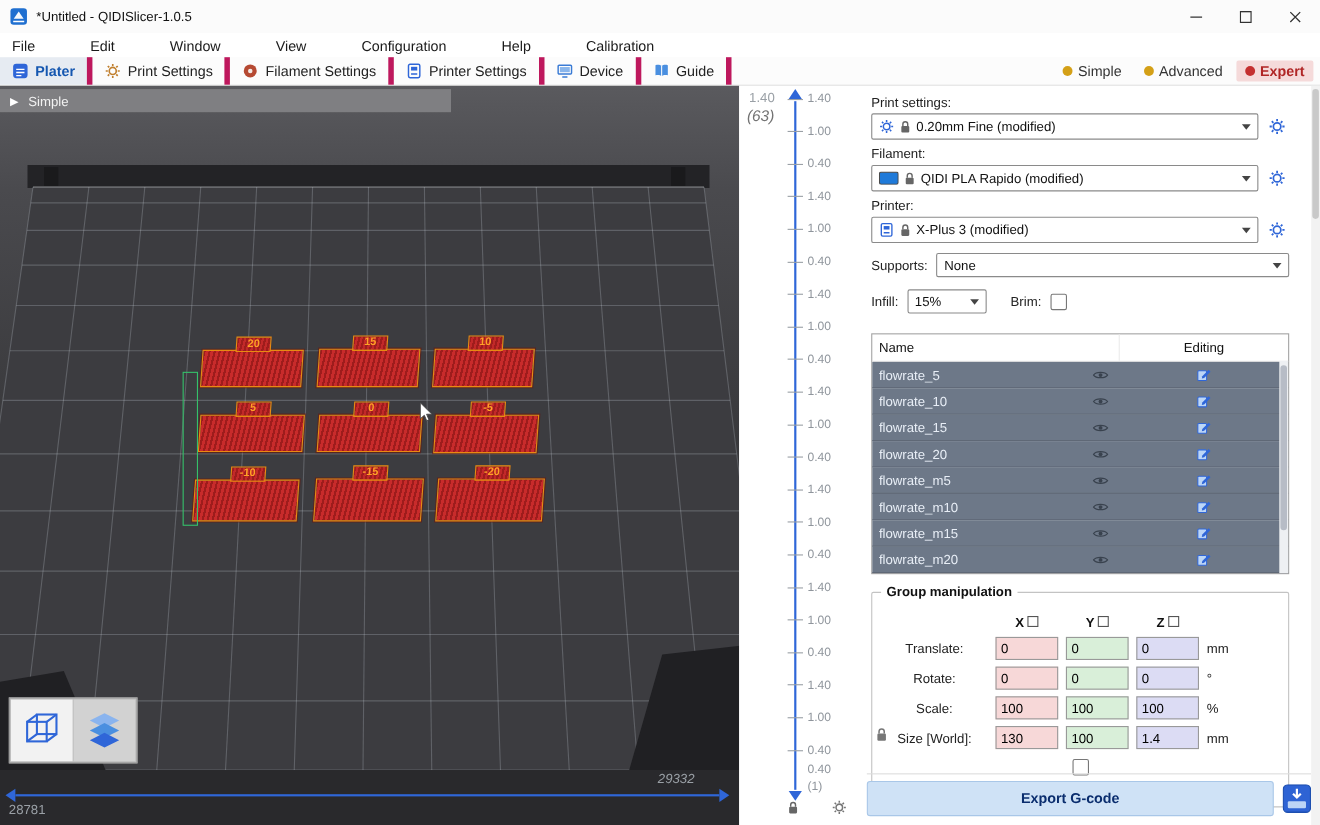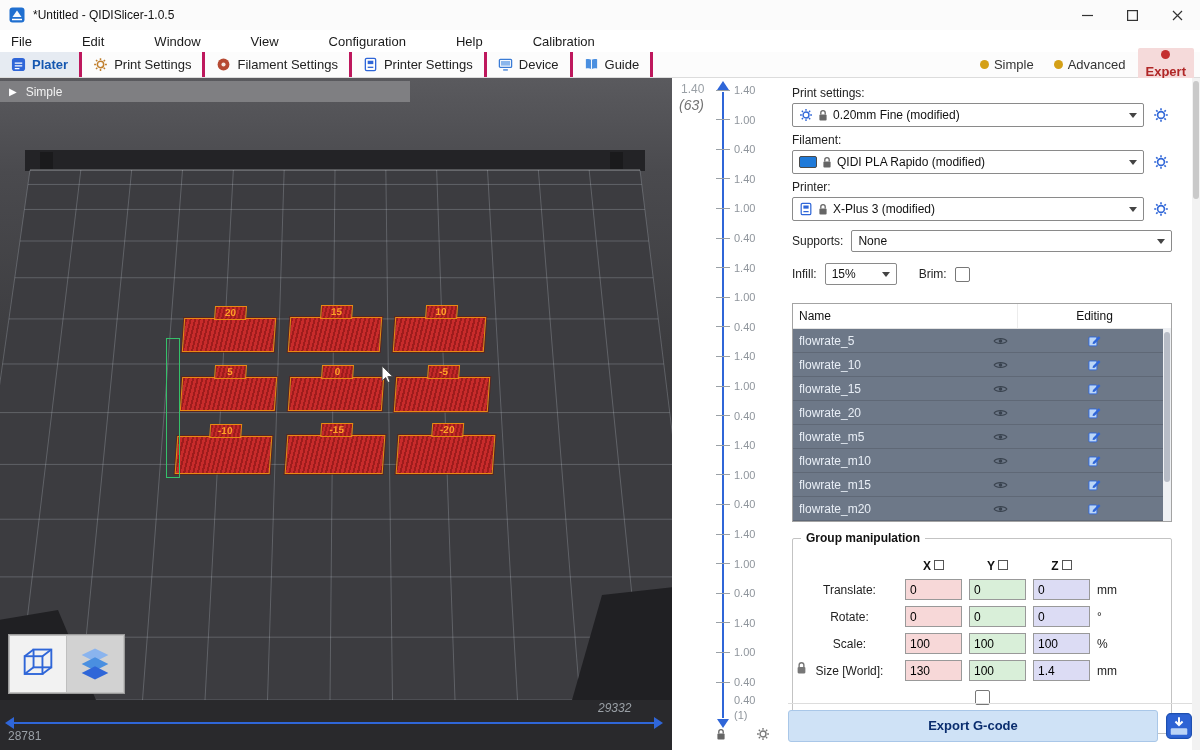--- a/index.html
+++ b/index.html
@@ -14,26 +14,26 @@
   .win-btn{width:45px;height:100%;display:flex;align-items:center;justify-content:center;}
   .win-btn svg{width:11px;height:11px;display:block;}
   
   .menubar{position:absolute;left:0;top:30px;width:1200px;height:22px;background:#fff;
            display:flex;align-items:center;font-size:13px;padding-left:2px;box-sizing:border-box;gap:32px;}
   .menu-item{padding:0 9px;color:#1a1a1a;}
   
   .tabbar{position:absolute;left:0;top:52px;width:1200px;height:26px;background:#fcfcfc;
           border-bottom:1px solid #dcdcdc;display:flex;align-items:stretch;font-size:13px;box-sizing:border-box;}
   .tabs-left{display:flex;}
-  .tab{display:flex;align-items:center;gap:6px;padding:0 11px;border-right:3px solid #be185d;color:#222;text-align:center;}
+  .tab{display:flex;align-items:center;gap:6px;padding:0 11px;border-right:5px solid #be185d;color:#222;text-align:center;}
   .tab.active{background:#e6ebf2;color:#1557b0;font-weight:bold;}
   .tab-icon svg{width:15px;height:15px;display:block;}
   .tabs-modes{margin-left:auto;display:flex;align-items:center;gap:4px;padding-right:6px;}
   .mode{display:flex;align-items:center;gap:5px;padding:2px 8px;border-radius:2px;color:#333;}
-  .mode.active{background:#f5dada;color:#b02626;font-weight:bold;flex-direction:column;}
+  .mode.active{background:#f5dada;color:#b02626;font-weight:bold;}
   .mode-dot{width:9px;height:9px;border-radius:50%;}
   
   .viewport{position:absolute;left:0;top:78px;width:672px;height:672px;overflow:hidden;
             background:linear-gradient(#5a5a5e 0%,#4a4a4e 14%,#3a3a3d 45%,#242426 100%);}
   #bed-svg{position:absolute;left:0;top:0;}
   .legend-bar{position:absolute;left:0;top:3px;width:410px;height:21px;background:rgba(130,130,133,0.92);
               color:#f2f2f2;display:flex;align-items:center;gap:9px;padding-left:9px;font-size:12px;box-sizing:border-box;}
   .legend-arrow{color:#fff;font-size:10px;}
   .print-object{position:absolute;transform:skewX(-4deg);
      background:repeating-linear-gradient(100deg,#9e1c1c 0 2px,#c82b2b 2px 4.5px);

